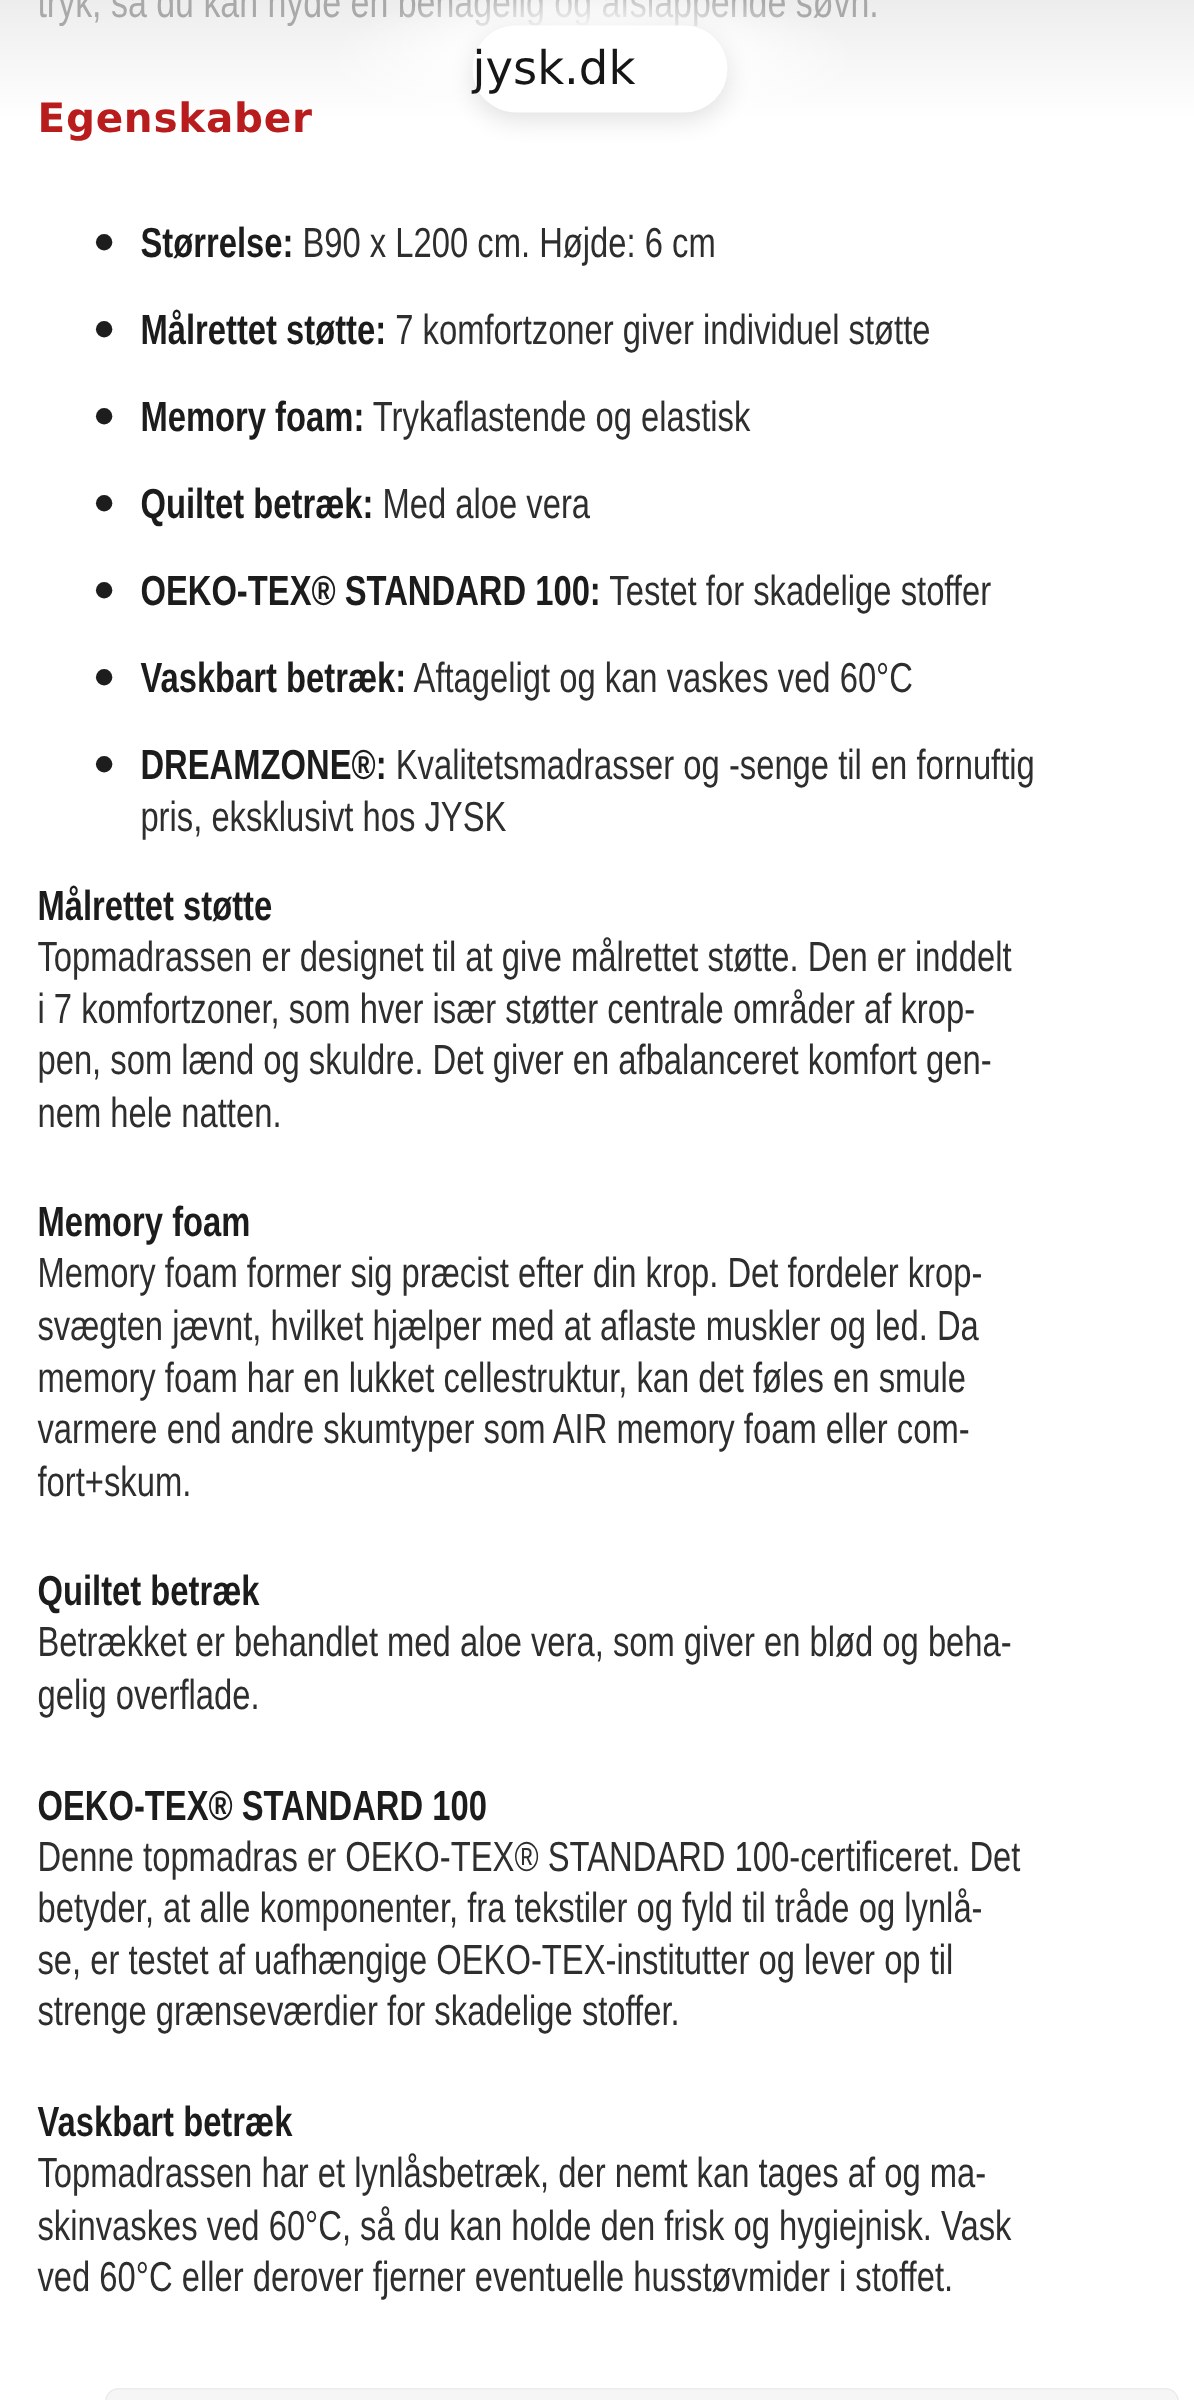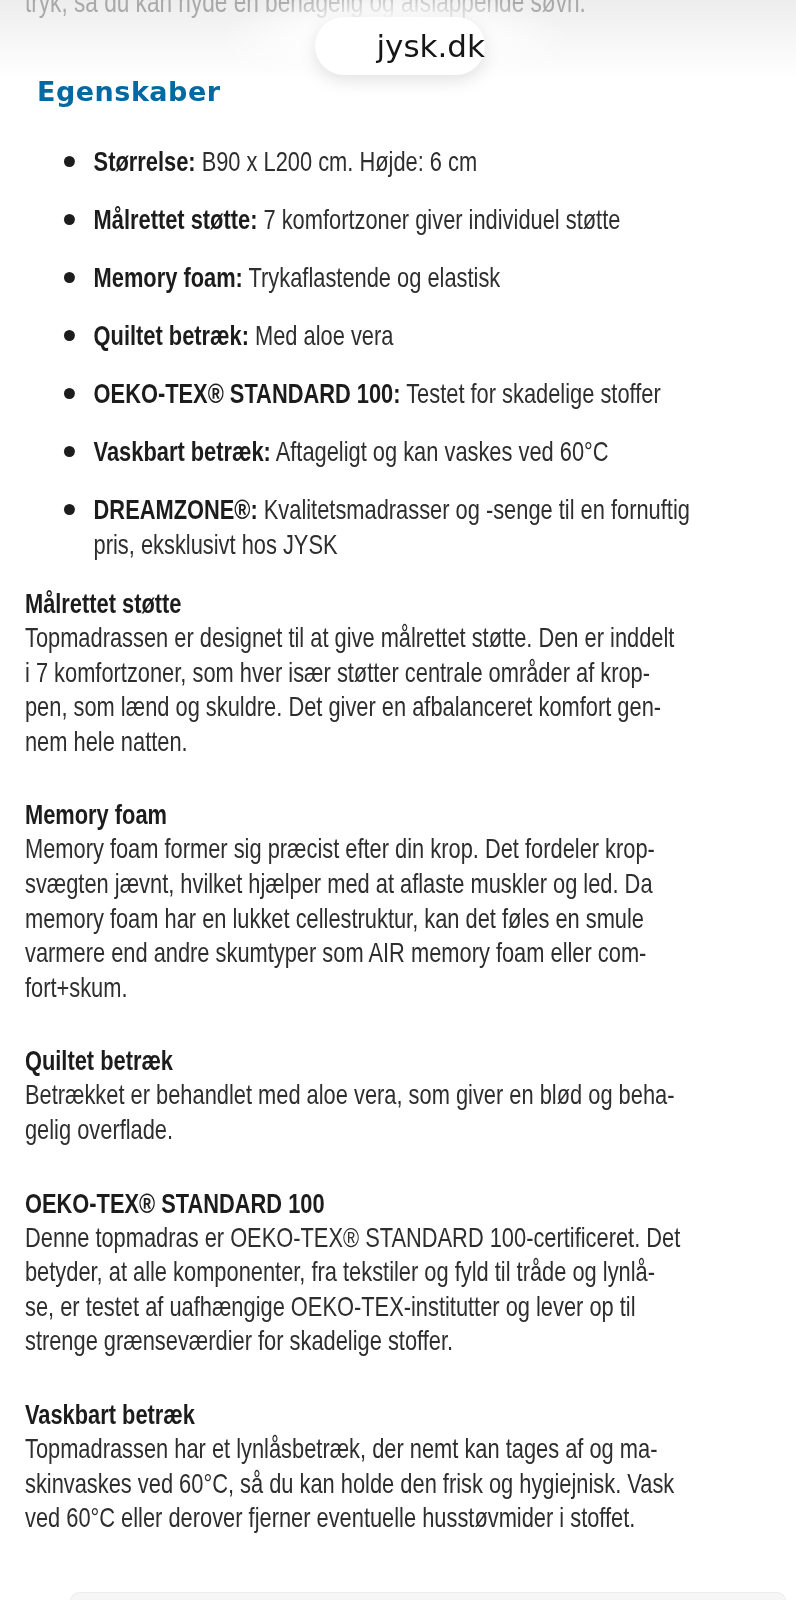--- a/index.html
+++ b/index.html
@@ -33,31 +33,31 @@
   }
   .pill-glow{
     position:absolute;left:170px;top:-25px;width:450px;height:130px;
     background:radial-gradient(ellipse 50% 50% at 50% 50%,rgba(255,255,255,0.96) 35%,rgba(255,255,255,0) 78%);
     pointer-events:none;
   }
   .chip{
     position:absolute;left:315px;top:17px;width:170px;height:58px;
     background:#ffffff;border-radius:29px;
     box-shadow:0 5px 18px rgba(0,0,0,0.12);
-    display:flex;align-items:center;justify-content:flex-end;
+    display:flex;align-items:center;justify-content:flex-start;
   }
   .chip-label{
     font-family:"DejaVu Sans",sans-serif;
     font-size:31px;font-weight:500;color:#161616;
   }
   .page-title{
-    position:absolute;left:25px;top:64px;margin:12px;
+    position:absolute;left:25px;top:64px;margin:0;
     font-family:"DejaVu Sans",sans-serif;
     font-size:27px;font-weight:bold;letter-spacing:0.5px;
-    color:#0369a1;
+    color:#b91c1c;
   }
   
   .features{
     list-style:none;
     margin:0;
     padding:144px 0 0 120px;
   }
   .features li{
     position:relative;
     font-size:28px;line-height:35px;

